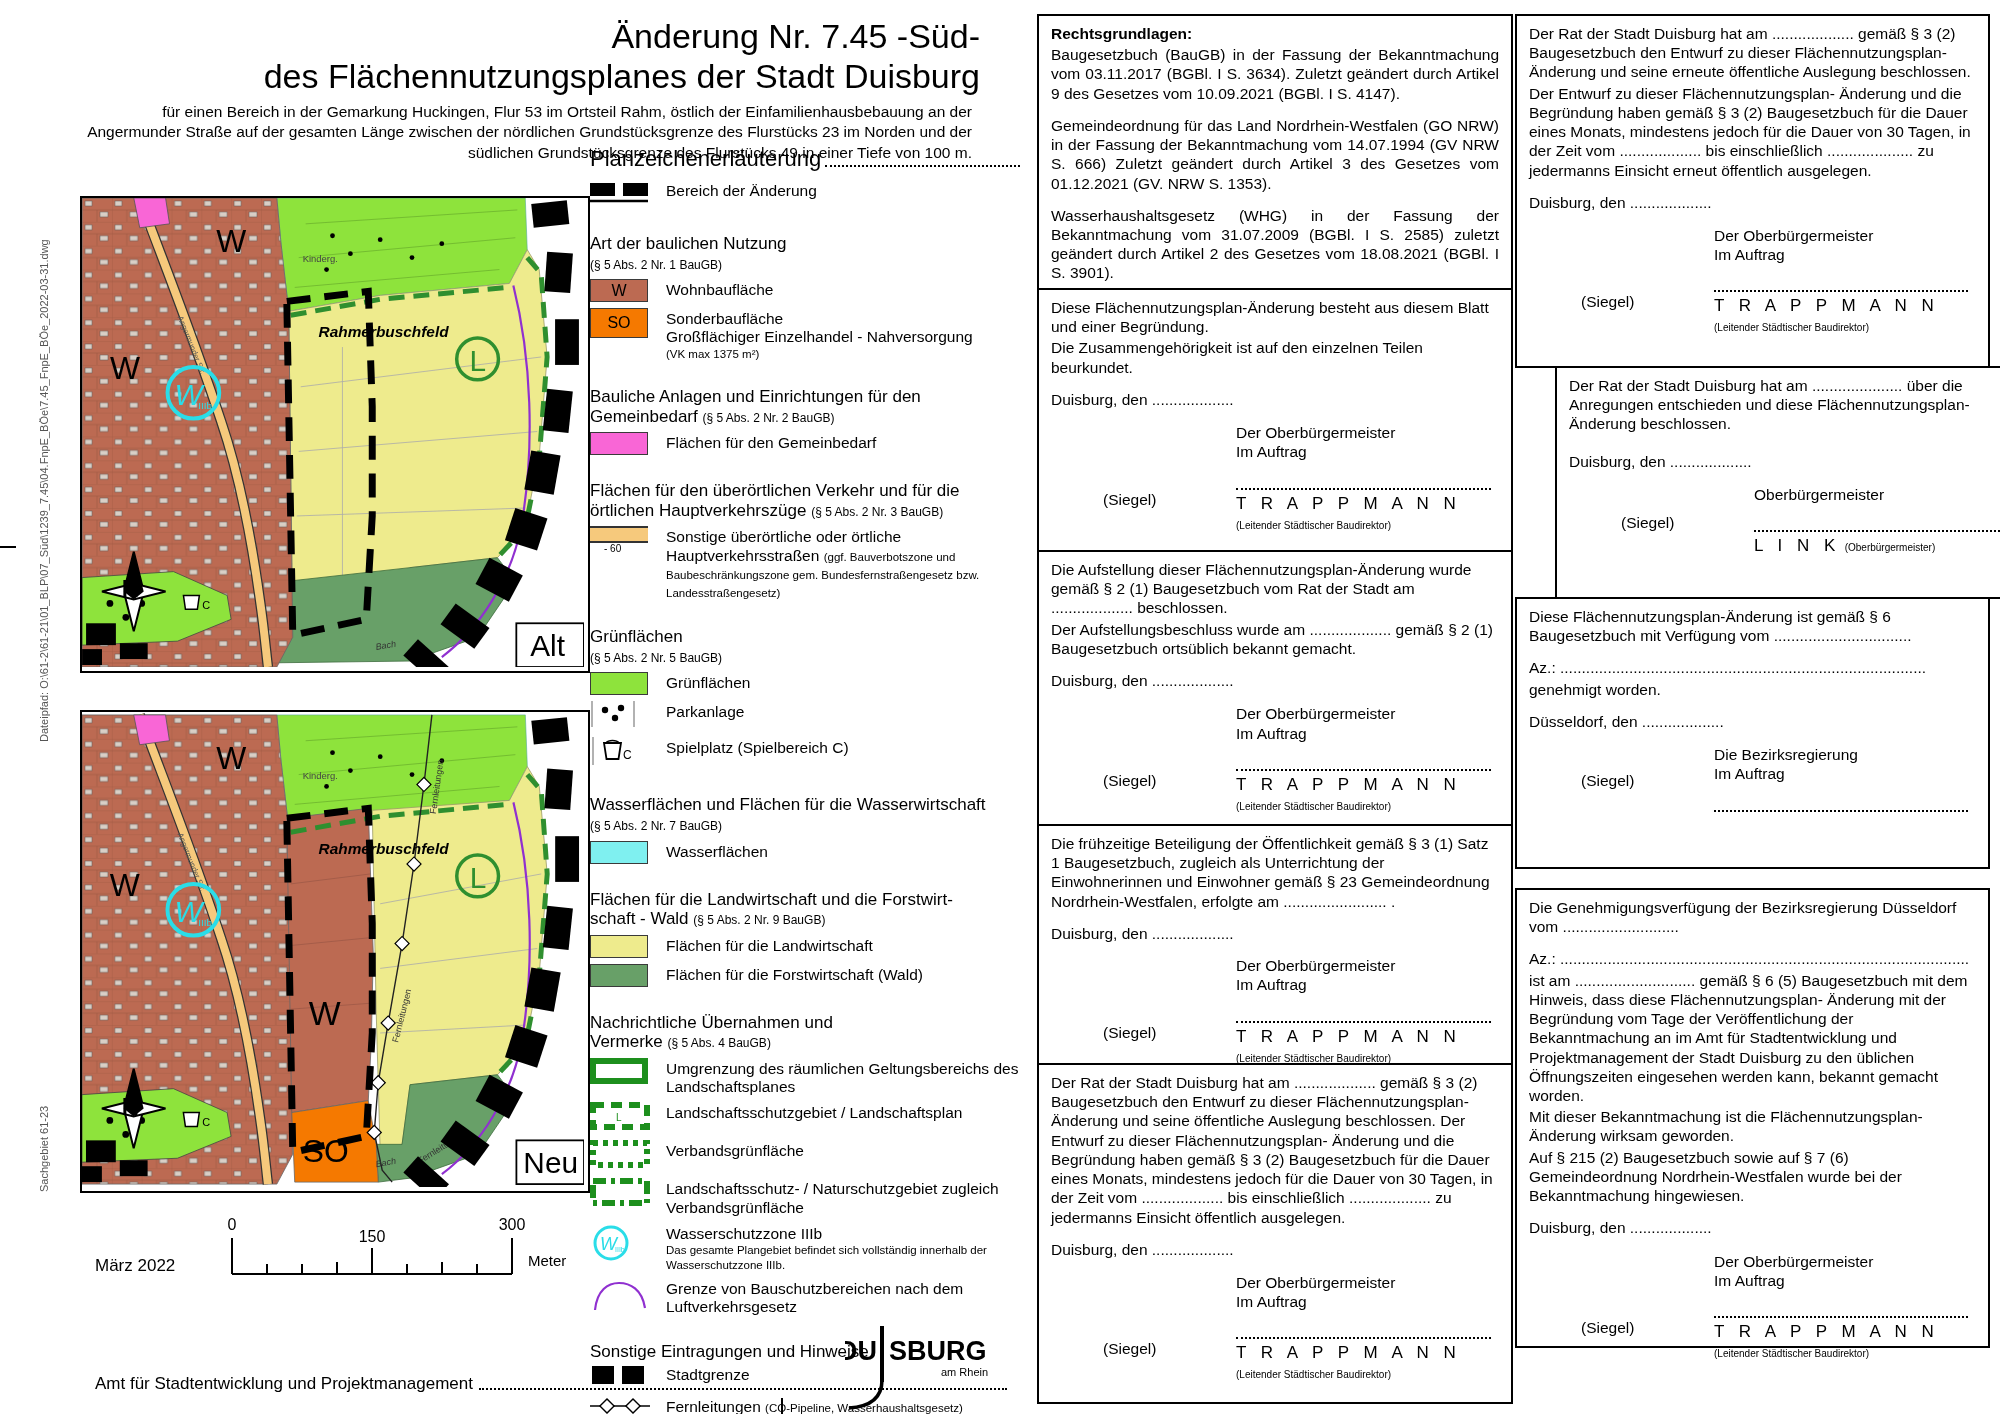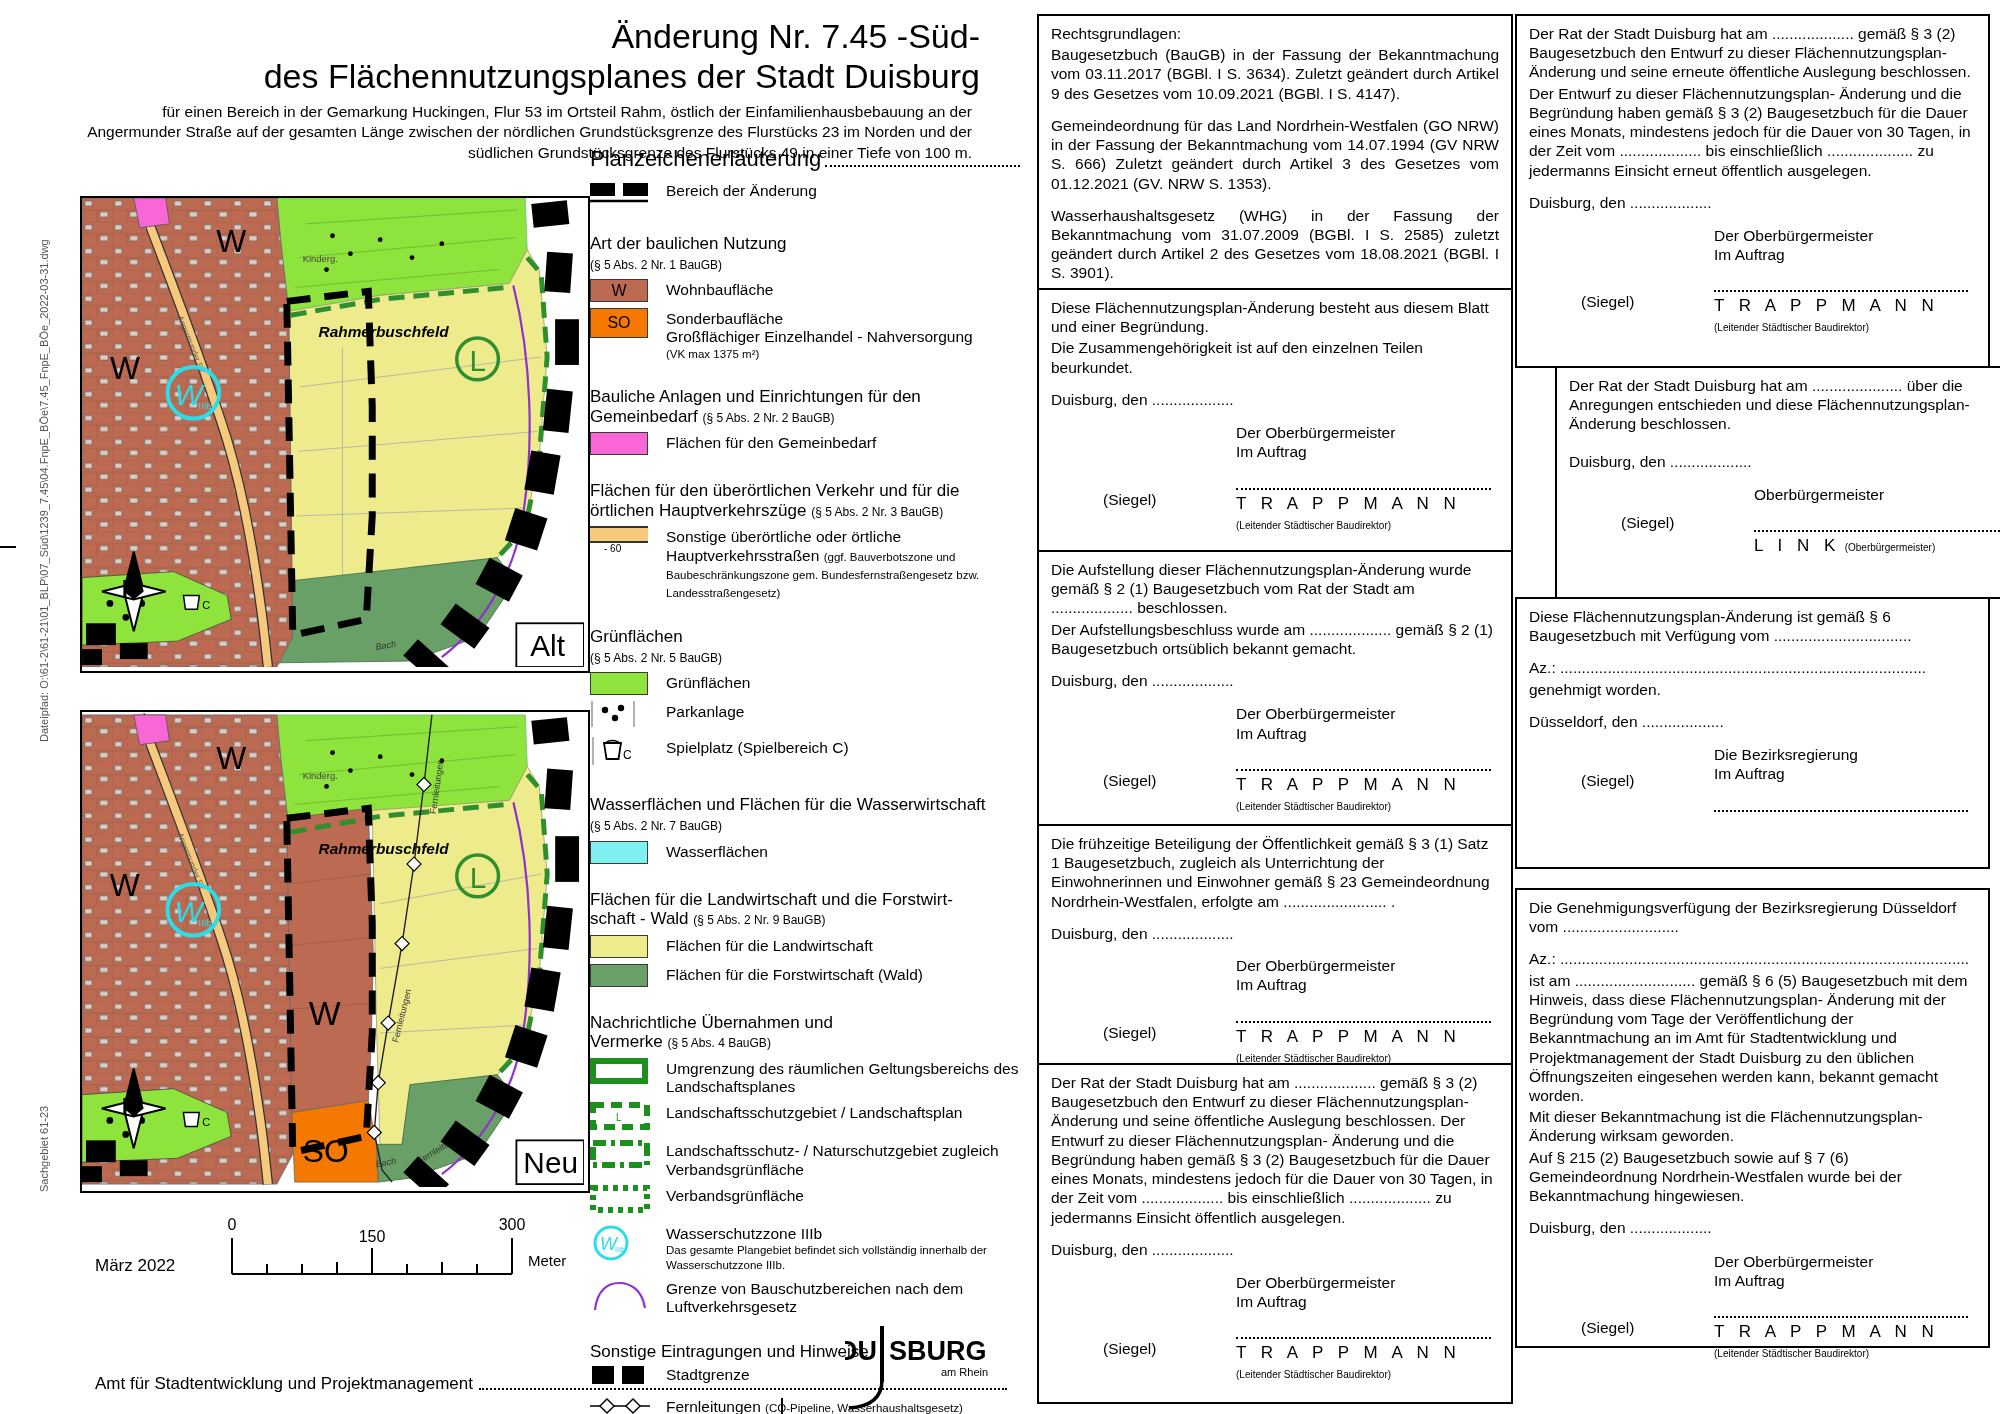--- a/index.html
+++ b/index.html
@@ -28,21 +28,21 @@
   .lg-tx .small{font-size:11.5px;line-height:1.25;}
   .sw{width:58px;height:23px;border:1.5px solid #3a3a3a;display:flex;align-items:center;
       justify-content:center;font-size:16px;box-sizing:border-box;}
   .sw-outline{width:58px;height:26px;box-sizing:border-box;}
   
   .box{position:absolute;border:2px solid #000;box-sizing:border-box;padding:8px 12px;
        font-size:15.5px;line-height:1.24;background:#fff;}
   .box p{margin:0 0 13px;}
   .box p.tight{margin:0 0 2px;}
   .j{text-align:justify;}
-  .bh{font-weight:normal;}
+  .bh{font-weight:bold;}
   .place{margin-top:4px;}
   .sig{display:grid;grid-template-columns:185px 1fr;margin-top:14px;}
   .sig .siegel{align-self:end;padding-left:52px;padding-bottom:24px;}
   .sig .t2{margin-bottom:2px;}
   .dotline{border-bottom:2px dotted #000;height:24px;margin-bottom:3px;width:97%;}
   .signame{font-size:17px;letter-spacing:5px;}
   .sigrole{font-size:10px;letter-spacing:0;}
   
   .amt-row{left:95px;top:1374px;width:912px;display:flex;align-items:flex-end;text-align:right;}
   .amt-tx{font-size:17px;white-space:nowrap;}
@@ -432,32 +432,32 @@
         <svg width="60" height="28">
           <rect x="3" y="3" width="54" height="22" fill="none" stroke="#1d8f1d" stroke-width="6" stroke-dasharray="11 7"></rect>
           <text x="26" y="19" font-size="10" fill="#1d8f1d">L</text>
         </svg>
       </div>
       <div class="lg-tx">Landschaftsschutzgebiet / Landschaftsplan</div>
     </div>
     <div class="lg-item">
       <div class="lg-swcol">
         <svg width="60" height="28">
+          <rect x="3" y="3" width="54" height="22" fill="none" stroke="#1d8f1d" stroke-width="6" stroke-dasharray="5 5"></rect>
+        </svg>
+      </div>
+      <div class="lg-tx">Verbandsgrünfläche</div>
+    </div>
+    <div class="lg-item">
+      <div class="lg-swcol">
+        <svg width="60" height="28">
           <rect x="3" y="3" width="54" height="22" fill="none" stroke="#1d8f1d" stroke-width="6" stroke-dasharray="13 5 4 5"></rect>
         </svg>
       </div>
       <div class="lg-tx">Landschaftsschutz- / Naturschutzgebiet zugleich Verbandsgrünfläche</div>
-    </div>
-    <div class="lg-item">
-      <div class="lg-swcol">
-        <svg width="60" height="28">
-          <rect x="3" y="3" width="54" height="22" fill="none" stroke="#1d8f1d" stroke-width="6" stroke-dasharray="5 5"></rect>
-        </svg>
-      </div>
-      <div class="lg-tx">Verbandsgrünfläche</div>
     </div>
     <div class="lg-item">
       <div class="lg-swcol">
         <svg width="46" height="40">
           <circle cx="21" cy="20" r="16" fill="none" stroke="#2adde8" stroke-width="3"></circle>
           <text x="10" y="27" font-size="18" font-style="italic" fill="#2adde8">W</text>
           <text x="25" y="29" font-size="7" fill="#2adde8">IIIb</text>
         </svg>
       </div>
       <div class="lg-tx">

